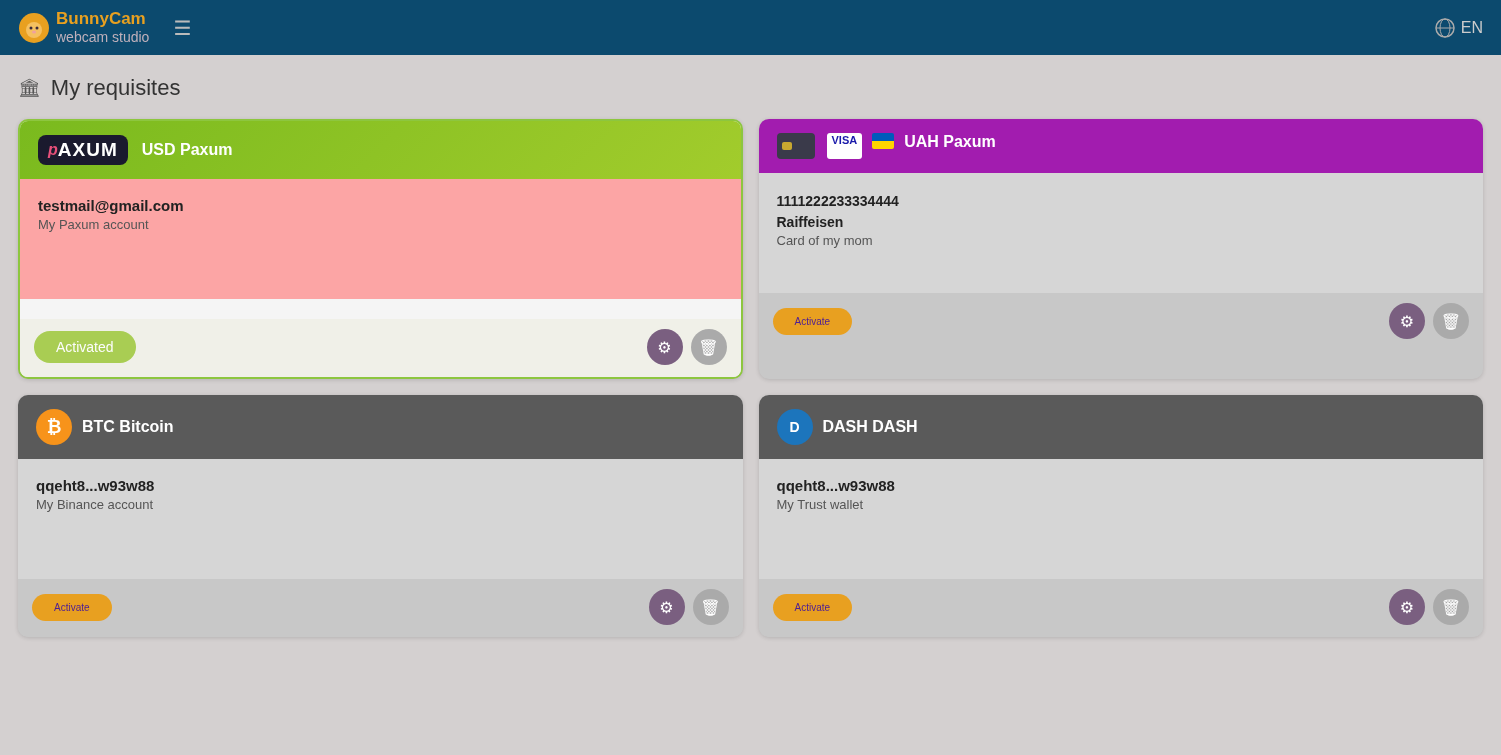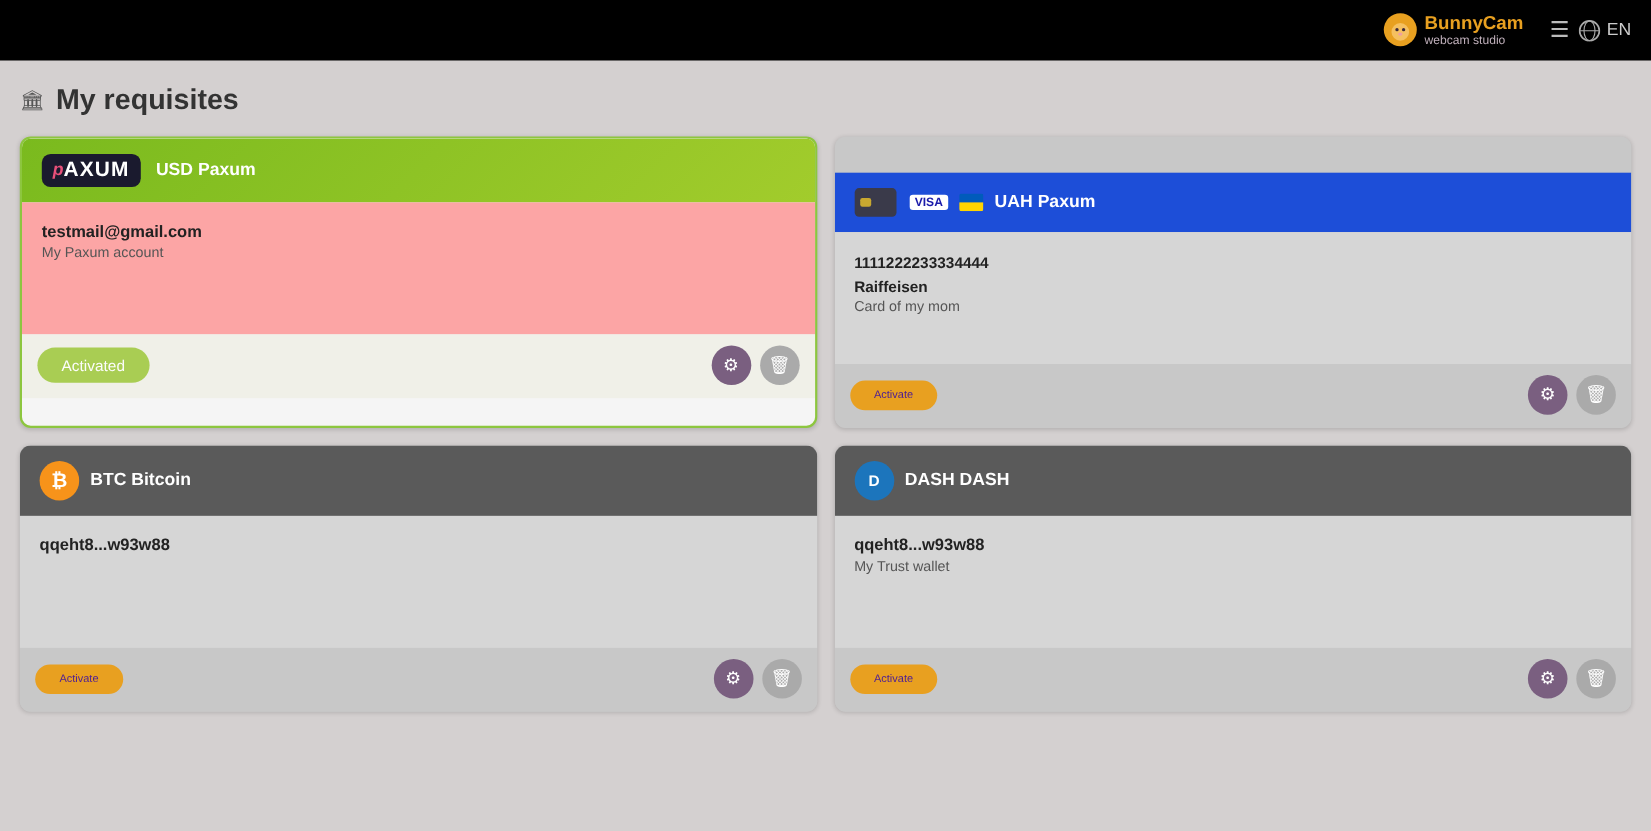--- a/index.html
+++ b/index.html
@@ -4,26 +4,26 @@
   <style>
     * { box-sizing: border-box; margin: 0; padding: 0; }
     body {
       font-family: Arial, sans-serif;
       background: #d4d0d0;
       min-height: 755px;
     }
 
     
     .header {
-      background: #000000;
+      background: #0c4a6e;
       height: 55px;
       display: flex;
       align-items: center;
       padding: 0 18px;
-      justify-content: flex-end;
+      justify-content: space-between;
     }
     .header-left {
       display: flex;
       align-items: center;
       gap: 16px;
     }
     .logo-area {
       display: flex;
       align-items: center;
       gap: 6px;
@@ -37,21 +37,21 @@
       flex-direction: column;
       line-height: 1.2;
     }
     .logo-name {
       color: #e8a020;
       font-size: 17px;
       font-weight: bold;
     }
     .logo-sub {
       color: #c0b0bb;
-      font-size: 11px;
+      font-size: 14px;
     }
     .hamburger {
       color: #bbb;
       font-size: 20px;
       cursor: pointer;
       padding: 4px 8px;
     }
     .header-right {
       display: flex;
       align-items: center;
@@ -74,22 +74,22 @@
       display: flex;
       align-items: center;
       gap: 10px;
       margin-bottom: 18px;
     }
     .page-title-icon {
       font-size: 18px;
       color: #555;
     }
     .page-title {
-      font-size: 26px;
-      font-weight: bold;
+      font-size: 22px;
+      font-weight: normal;
       color: #333;
     }
 
     
     .cards-grid {
       display: grid;
       grid-template-columns: 1fr 1fr;
       gap: 16px;
     }
 
@@ -134,26 +134,24 @@
       color: white;
       font-size: 16px;
       font-weight: bold;
     }
 
     
     .card-uah {
       background: #c8c8c8;
     }
     .card-uah .card-header {
-      background: #1d4ed8;
+      background: #a21caf;
       padding: 14px 18px;
       display: flex;
-      align-items: center;
       gap: 10px;
-      margin-top: 33px;
     }
 
     
     .card-btc {
       background: #c8c8c8;
     }
     .card-btc .card-header {
       background: #5a5a5a;
       padding: 14px 18px;
       display: flex;
@@ -204,20 +202,21 @@
     }
 
     .card-footer {
       display: flex;
       align-items: center;
       justify-content: space-between;
       padding: 10px 14px 12px 14px;
     }
     .card-paxum .card-footer {
       background: #f0f0e8;
+      margin-top: 20px;
     }
     .card-uah .card-footer,
     .card-btc .card-footer,
     .card-dash .card-footer {
       background: #c8c8c8;
     }
 
     
     .btn-activated {
       background: #9dc83a;
@@ -435,20 +434,21 @@
 
     <div class="card card-btc">
       <div class="card-header">
         <div class="btc-icon">
           <span>₿</span>
         </div>
         <span class="card-header-title">BTC Bitcoin</span>
       </div>
       <div class="card-body">
         <div class="card-field-main">qqeht8...w93w88</div>
+        <div class="card-field-sub">My Binance account</div>
       </div>
       <div class="card-footer">
         <button class="btn-activate">Activate</button>
         <div class="card-footer-actions">
           <button class="icon-btn icon-btn-gear">
             <span>⚙</span>
           </button>
           <button class="icon-btn icon-btn-trash">
             <span>🗑</span>
           </button>

